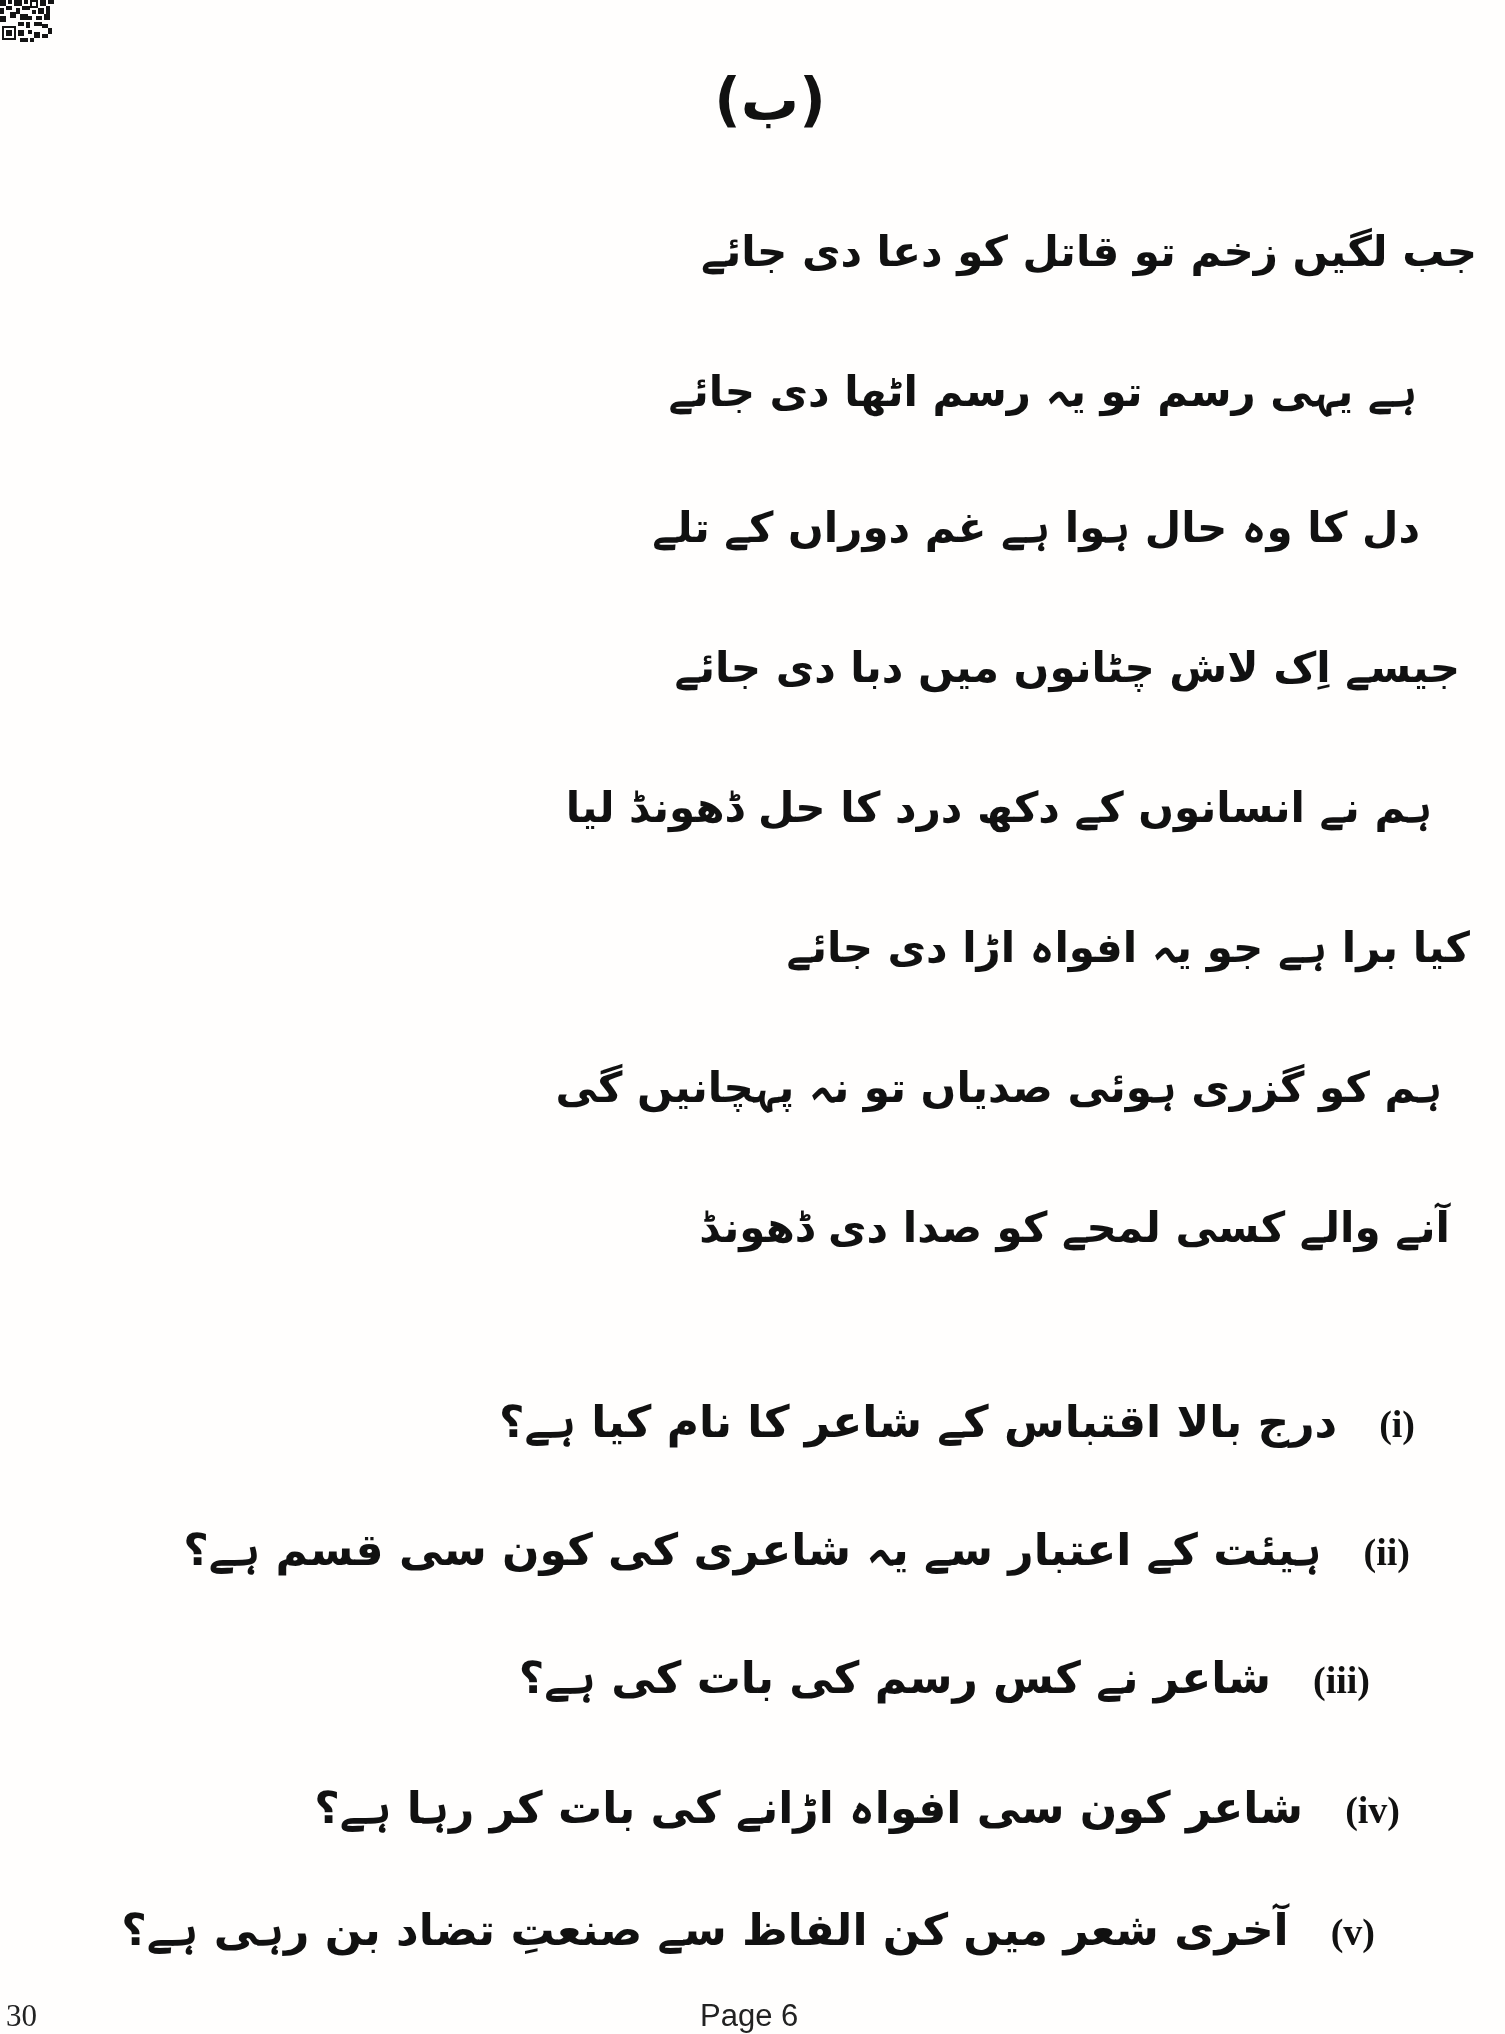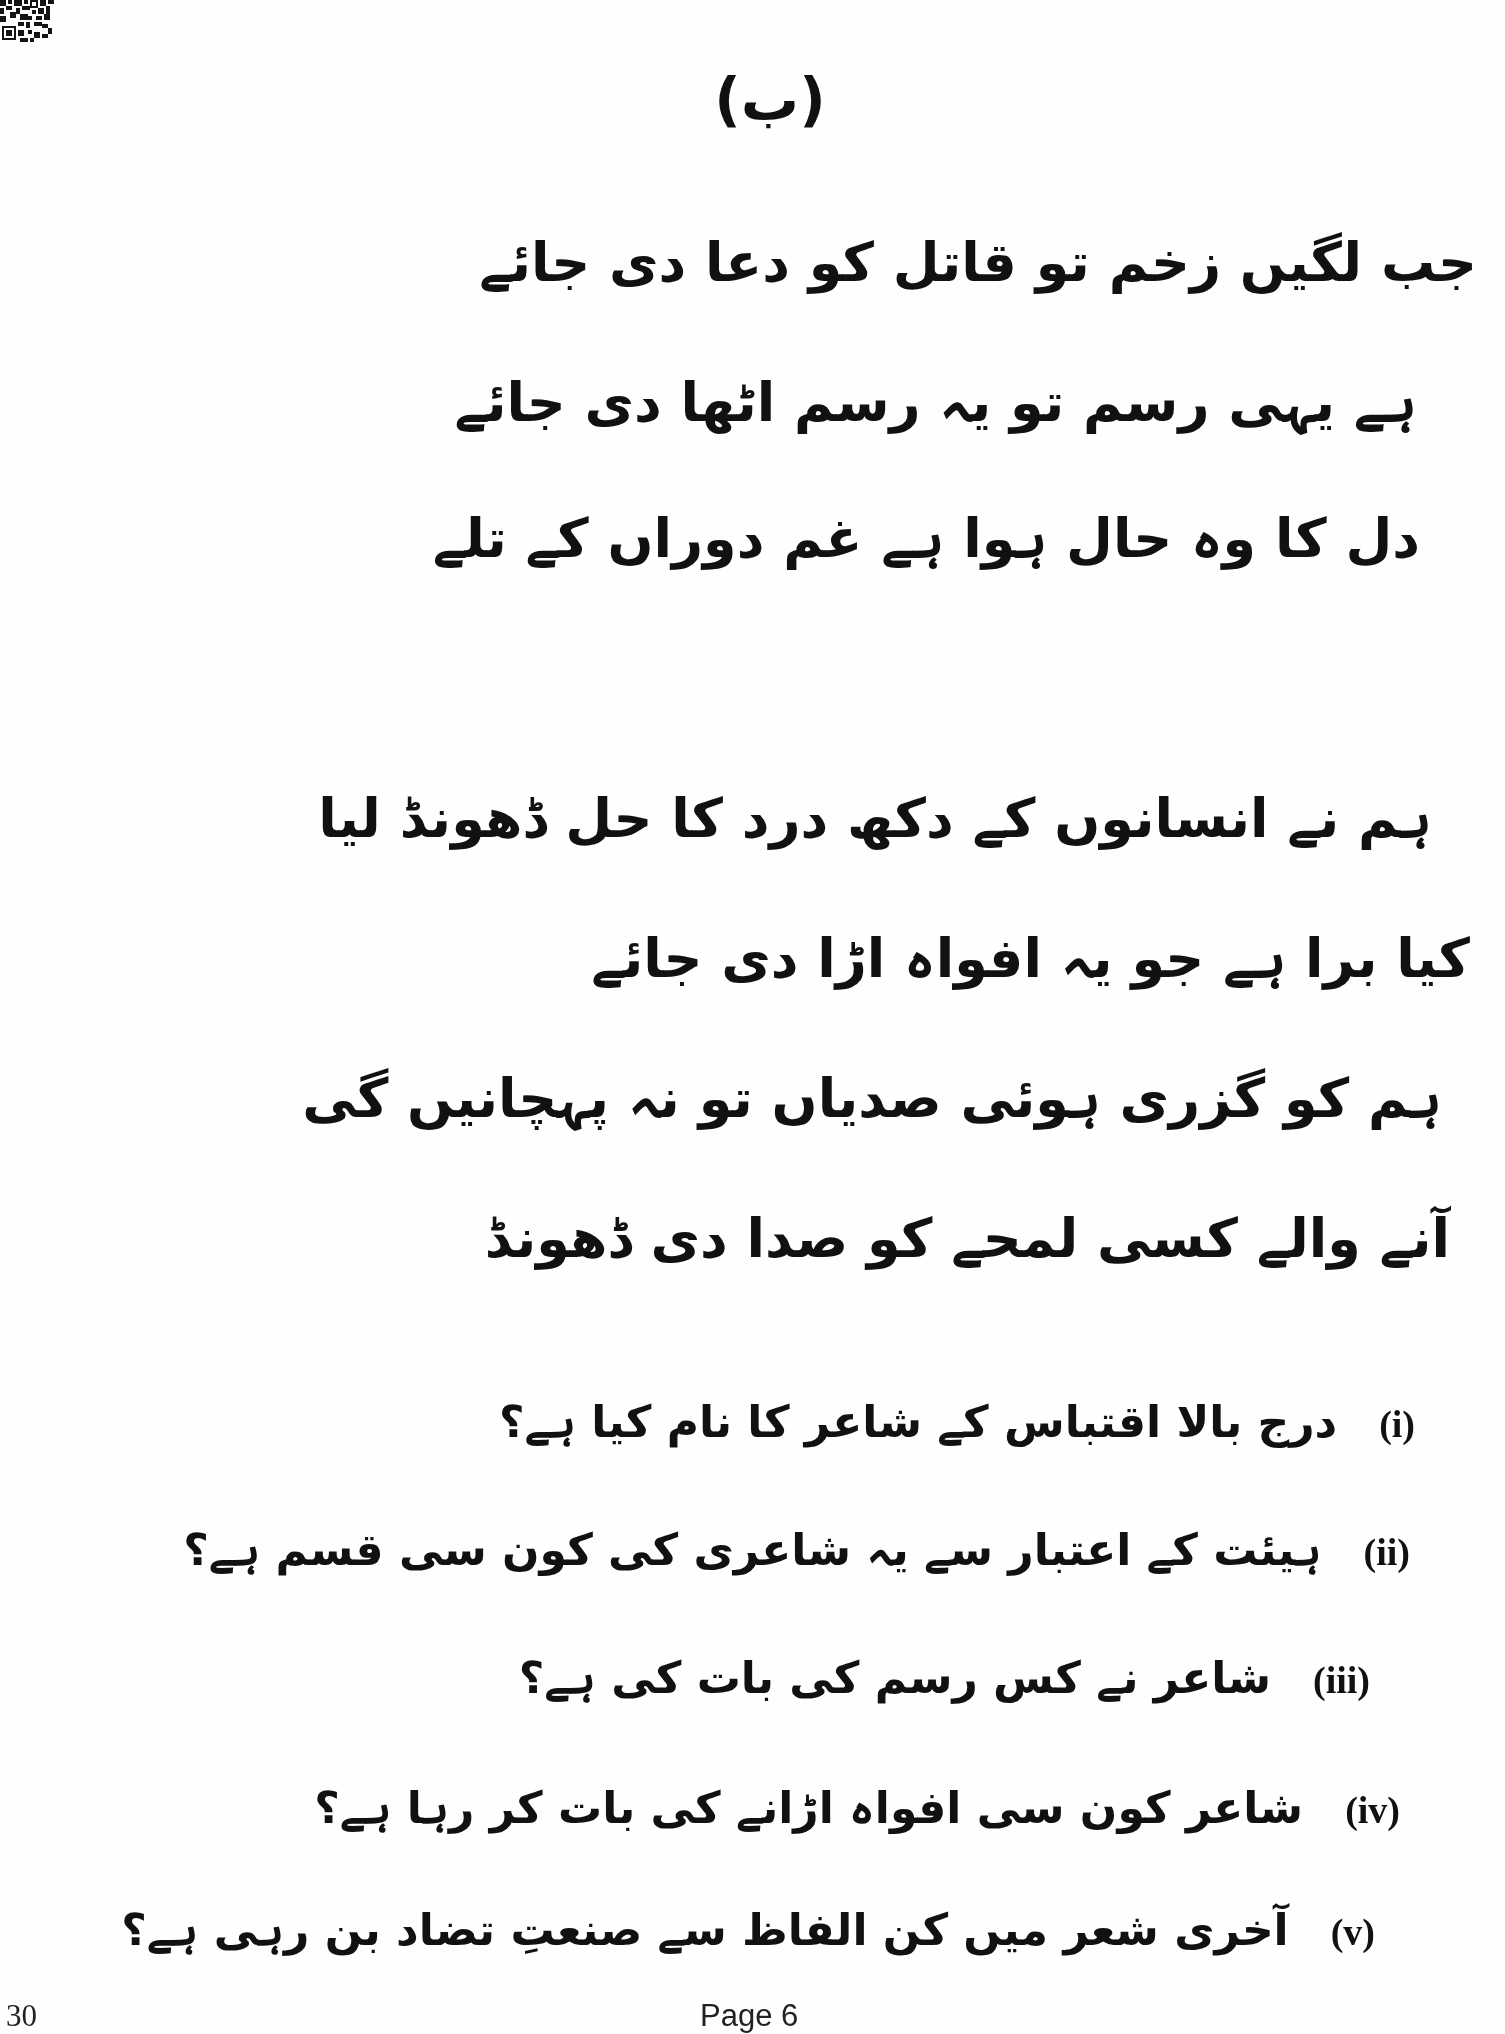--- a/index.html
+++ b/index.html
@@ -34,21 +34,21 @@
     font-size: 58px;
     font-weight: bold;
     direction: ltr;
     letter-spacing: 2px;
   }
   
   .poem-line {
     position: absolute;
     direction: rtl;
     white-space: nowrap;
-    font-size: 54px;
+    font-size: 42px;
     font-weight: bold;
     line-height: 1.9;
     text-align: center;
   }
   
   .question-row {
     position: absolute;
     direction: rtl;
     display: flex;
     align-items: baseline;
@@ -127,20 +127,21 @@
       <rect x="10" y="19" width="4" height="2"></rect>
         <rect x="15" y="19" width="2" height="2"></rect>
     </g>
   </svg>
 
   <div class="section-header">(ب)</div>
 
   <div class="poem-line" style="top:212px; right:28px;">جب لگیں زخم تو قاتل کو دعا دی جائے</div>
   <div class="poem-line" style="top:352px; right:88px;">ہے یہی رسم تو یہ رسم اٹھا دی جائے</div>
   <div class="poem-line" style="top:488px; right:85px;">دل کا وہ حال ہوا ہے غم دوراں کے تلے</div>
+  <div class="poem-line" style="top:628px; right:45px;">جیسے اِک لاش چٹانوں میں دبا دی جائے</div>
   <div class="poem-line" style="top:768px; right:73px;">ہم نے انسانوں کے دکھ درد کا حل ڈھونڈ لیا</div>
   <div class="poem-line" style="top:908px; right:35px;margin-left:8px;">کیا برا ہے  جو یہ افواہ اڑا دی جائے</div>
   <div class="poem-line" style="top:1048px; right:63px;">ہم کو گزری ہوئی صدیاں تو نہ پہچانیں گی</div>
   <div class="poem-line" style="top:1188px; right:55px;">آنے والے کسی لمحے کو صدا دی ڈھونڈ</div>
 
   <div class="question-row" style="top:1396px; right:90px;">
     <span class="q-num">(i)</span>
     <span class="q-text">درج بالا اقتباس کے شاعر کا نام کیا ہے؟</span>
   </div>
   <div class="question-row" style="top:1524px; right:95px;">

